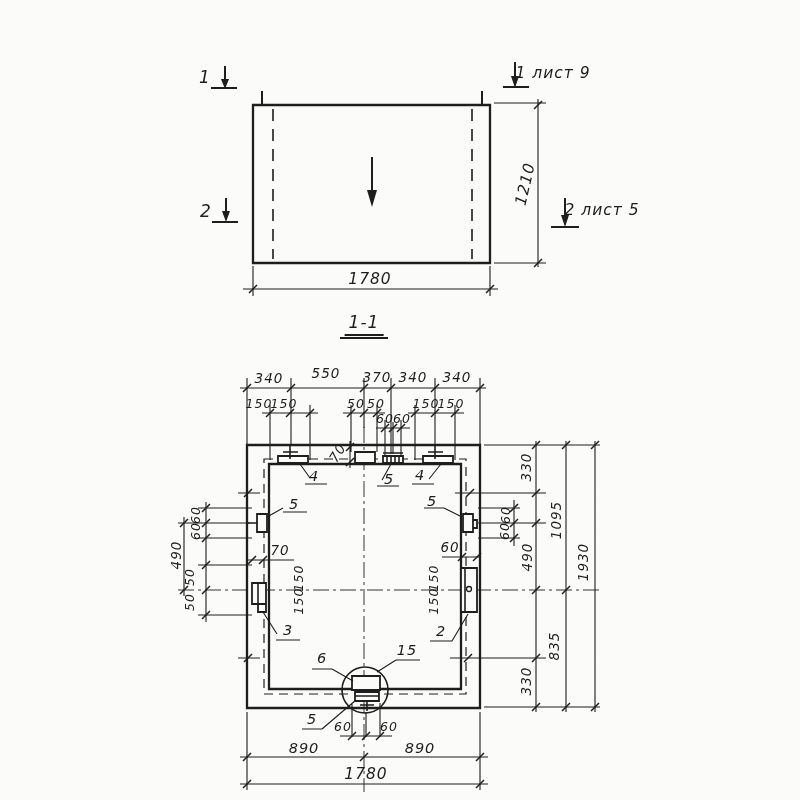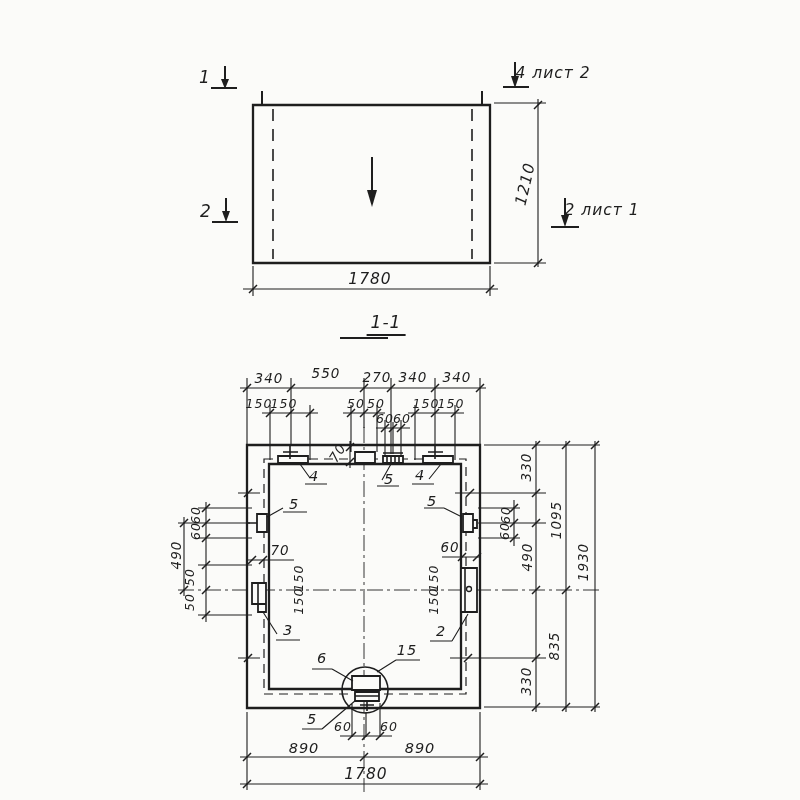--- a/index.html
+++ b/index.html
@@ -9,21 +9,21 @@
     font-family:"DejaVu Sans", sans-serif;
   }
   .canvas svg{position:absolute;left:0;top:0;}
   .lb{
     position:absolute;color:#1e1e1e;font-style:italic;white-space:nowrap;
     transform:translate(-50%,-50%);line-height:1;letter-spacing:1px;
   }
   .r{transform:translate(-50%,-50%) rotate(-90deg);}
   .s12{font-size:12.5px;} .s13{font-size:13.5px;} .s14{font-size:14.5px;}
   .s15{font-size:15.5px;} .s16{font-size:17px;}
-  .ul{border-bottom:2px solid #1e1e1e;padding:0 4px 3px 4px;margin-left:22px;}
+  .ul{border-bottom:2px solid #1e1e1e;padding:0 4px 3px 4px;}
 </style>
 </head>
 <body>
 
 <div class="canvas">
 
   <svg width="800" height="800" viewBox="0 0 800 800">
 
     <path d="M253,105h237v158h-237z M247,445h233v263h-233z M269,464h192v225h-192z" fill="none" stroke="#1e1e1e" stroke-width="2.3"></path>
 
@@ -84,30 +84,30 @@
              M532,449l8,-8 M532,497l8,-8 M532,527l8,-8 M532,594l8,-8 M532,662l8,-8 M532,711l8,-8
              M562,449l8,-8 M562,594l8,-8 M562,711l8,-8 M591,449l8,-8 M591,711l8,-8
              M458,561l8,-8 M473,561l8,-8
              M244,497l8,-8 M466,497l8,-8 M244,662l8,-8 M464,662l8,-8
              M348,740l8,-8 M362,740l8,-8 M376,740l8,-8
              M243,761l8,-8 M360,761l8,-8 M476,761l8,-8 M243,788l8,-8 M476,788l8,-8" fill="none" stroke="#1e1e1e" stroke-width="1.5"></path>
   </svg>
 
   <div class="lb s16" style="left:205px;top:77px">1</div>
   <div class="lb s16" style="left:206px;top:211px">2</div>
-  <div class="lb s15" style="left:553px;top:74px">4 лист 2</div>
-  <div class="lb s15" style="left:602px;top:211px">2 лист 1</div>
+  <div class="lb s15" style="left:553px;top:74px">1 лист 9</div>
+  <div class="lb s15" style="left:602px;top:211px">2 лист 5</div>
   <div class="lb s15" style="left:370px;top:280px">1780</div>
   <div class="lb s15" style="left:526px;top:184px;transform:translate(-50%,-50%) rotate(-77deg)">1210</div>
 
   <div class="lb s16 ul" style="left:364px;top:325px">1-1</div>
 
   <div class="lb s13" style="left:269px;top:379px">340</div>
   <div class="lb s13" style="left:326px;top:374px">550</div>
-  <div class="lb s13" style="left:377px;top:378px">270</div>
+  <div class="lb s13" style="left:377px;top:378px">370</div>
   <div class="lb s13" style="left:413px;top:378px">340</div>
   <div class="lb s13" style="left:457px;top:378px">340</div>
   <div class="lb s12" style="left:259px;top:404px">150</div>
   <div class="lb s12" style="left:284px;top:404px">150</div>
   <div class="lb s12" style="left:356px;top:404px">50</div>
   <div class="lb s12" style="left:376px;top:404px">50</div>
   <div class="lb s12" style="left:385px;top:419px">60</div>
   <div class="lb s12" style="left:402px;top:419px">60</div>
   <div class="lb s12" style="left:426px;top:404px">150</div>
   <div class="lb s12" style="left:451px;top:404px">150</div>

